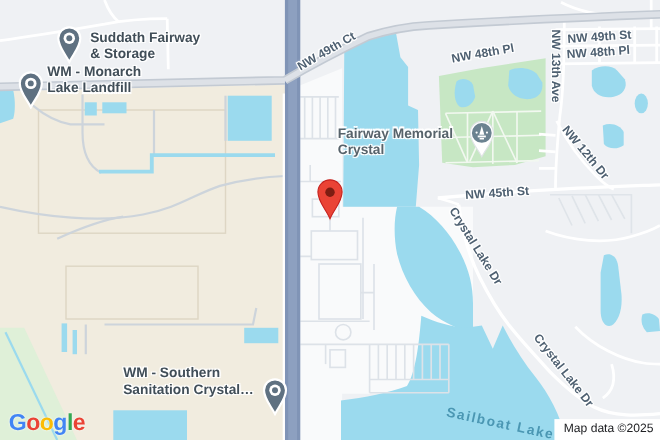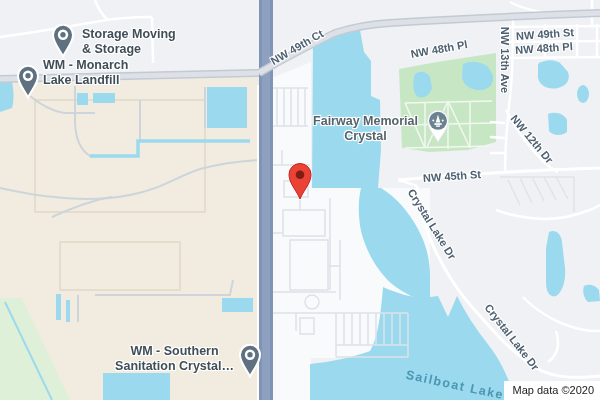--- a/index.html
+++ b/index.html
@@ -192,46 +192,49 @@
   </div>
 
   <div class="marker" style="left:285px;top:161px;">
     <svg width="30" height="40" viewBox="0 0 30 40">
       <path d="M15,38 C12,30 4,22.5 4,13.5 A11,11 0 1 1 26,13.5 C26,22.5 18,30 15,38 Z" fill="#EA4335" stroke="#C5221F" stroke-width="1"></path>
       <circle cx="15" cy="13.8" r="4.3" fill="#7E1D12"></circle>
     </svg>
   </div>
 
   <div class="lbl poi" style="left:82px;top:27px;">
-    <div>Storage Moving</div>
+    <div>Suddath Fairway</div>
     <div>&amp; Storage</div>
   </div>
 
   <div class="lbl poi" style="left:43px;top:58px;">
     <div>WM - Monarch</div>
     <div>Lake Landfill</div>
   </div>
 
-  <div class="lbl poi" style="left:112px;top:344px;width:125px;text-align:center;">
+  <div class="lbl poi" style="left:112px;top:332px;width:125px;text-align:left;">
     <div>WM - Southern</div>
     <div>Sanitation Crystal…</div>
   </div>
 
-  <div class="lbl poi cem" style="left:307px;top:114px;width:117px;text-align:center;">
+  <div class="lbl poi cem" style="left:307px;top:114px;width:117px;text-align:left;">
     <div>Fairway Memorial</div>
     <div>Crystal</div>
   </div>
 
   <div class="lbl road rot" style="left:297px;top:47px;--r:rotate(-30deg);">NW 49th Ct</div>
   <div class="lbl road rot" style="left:439px;top:49px;--r:rotate(-10deg);">NW 48th Pl</div>
   <div class="lbl road rot" style="left:545px;top:34px;--r:rotate(-4deg);">NW 49th St</div>
   <div class="lbl road rot" style="left:544px;top:48px;--r:rotate(-4deg);">NW 48th Pl</div>
   <div class="lbl road rot" style="left:505px;top:60px;--r:rotate(90deg);">NW 13th Ave</div>
   <div class="lbl road rot" style="left:532px;top:139px;--r:rotate(50deg);">NW 12th Dr</div>
   <div class="lbl road rot" style="left:452px;top:176px;--r:rotate(-4deg);">NW 45th St</div>
   <div class="lbl road rot" style="left:432px;top:224px;--r:rotate(58deg);">Crystal Lake Dr</div>
   <div class="lbl road rot" style="left:512px;top:337px;--r:rotate(52deg);">Crystal Lake Dr</div>
 
   <div class="lbl water-lbl rot" style="left:455px;top:385px;position:absolute;--r:rotate(12deg);">Sailboat Lake</div>
 
-
-  <div class="attribution">Map data ©2020</div>
+  <div class="google-logo">
+    <span class="c-blue">G</span><span class="c-red">o</span><span class="c-yellow">o</span><span class="c-blue">g</span><span class="c-green">l</span><span class="c-red">e</span>
+  </div>
+
+  <div class="attribution">Map data ©2025</div>
 </div>
 
 </body></html>

